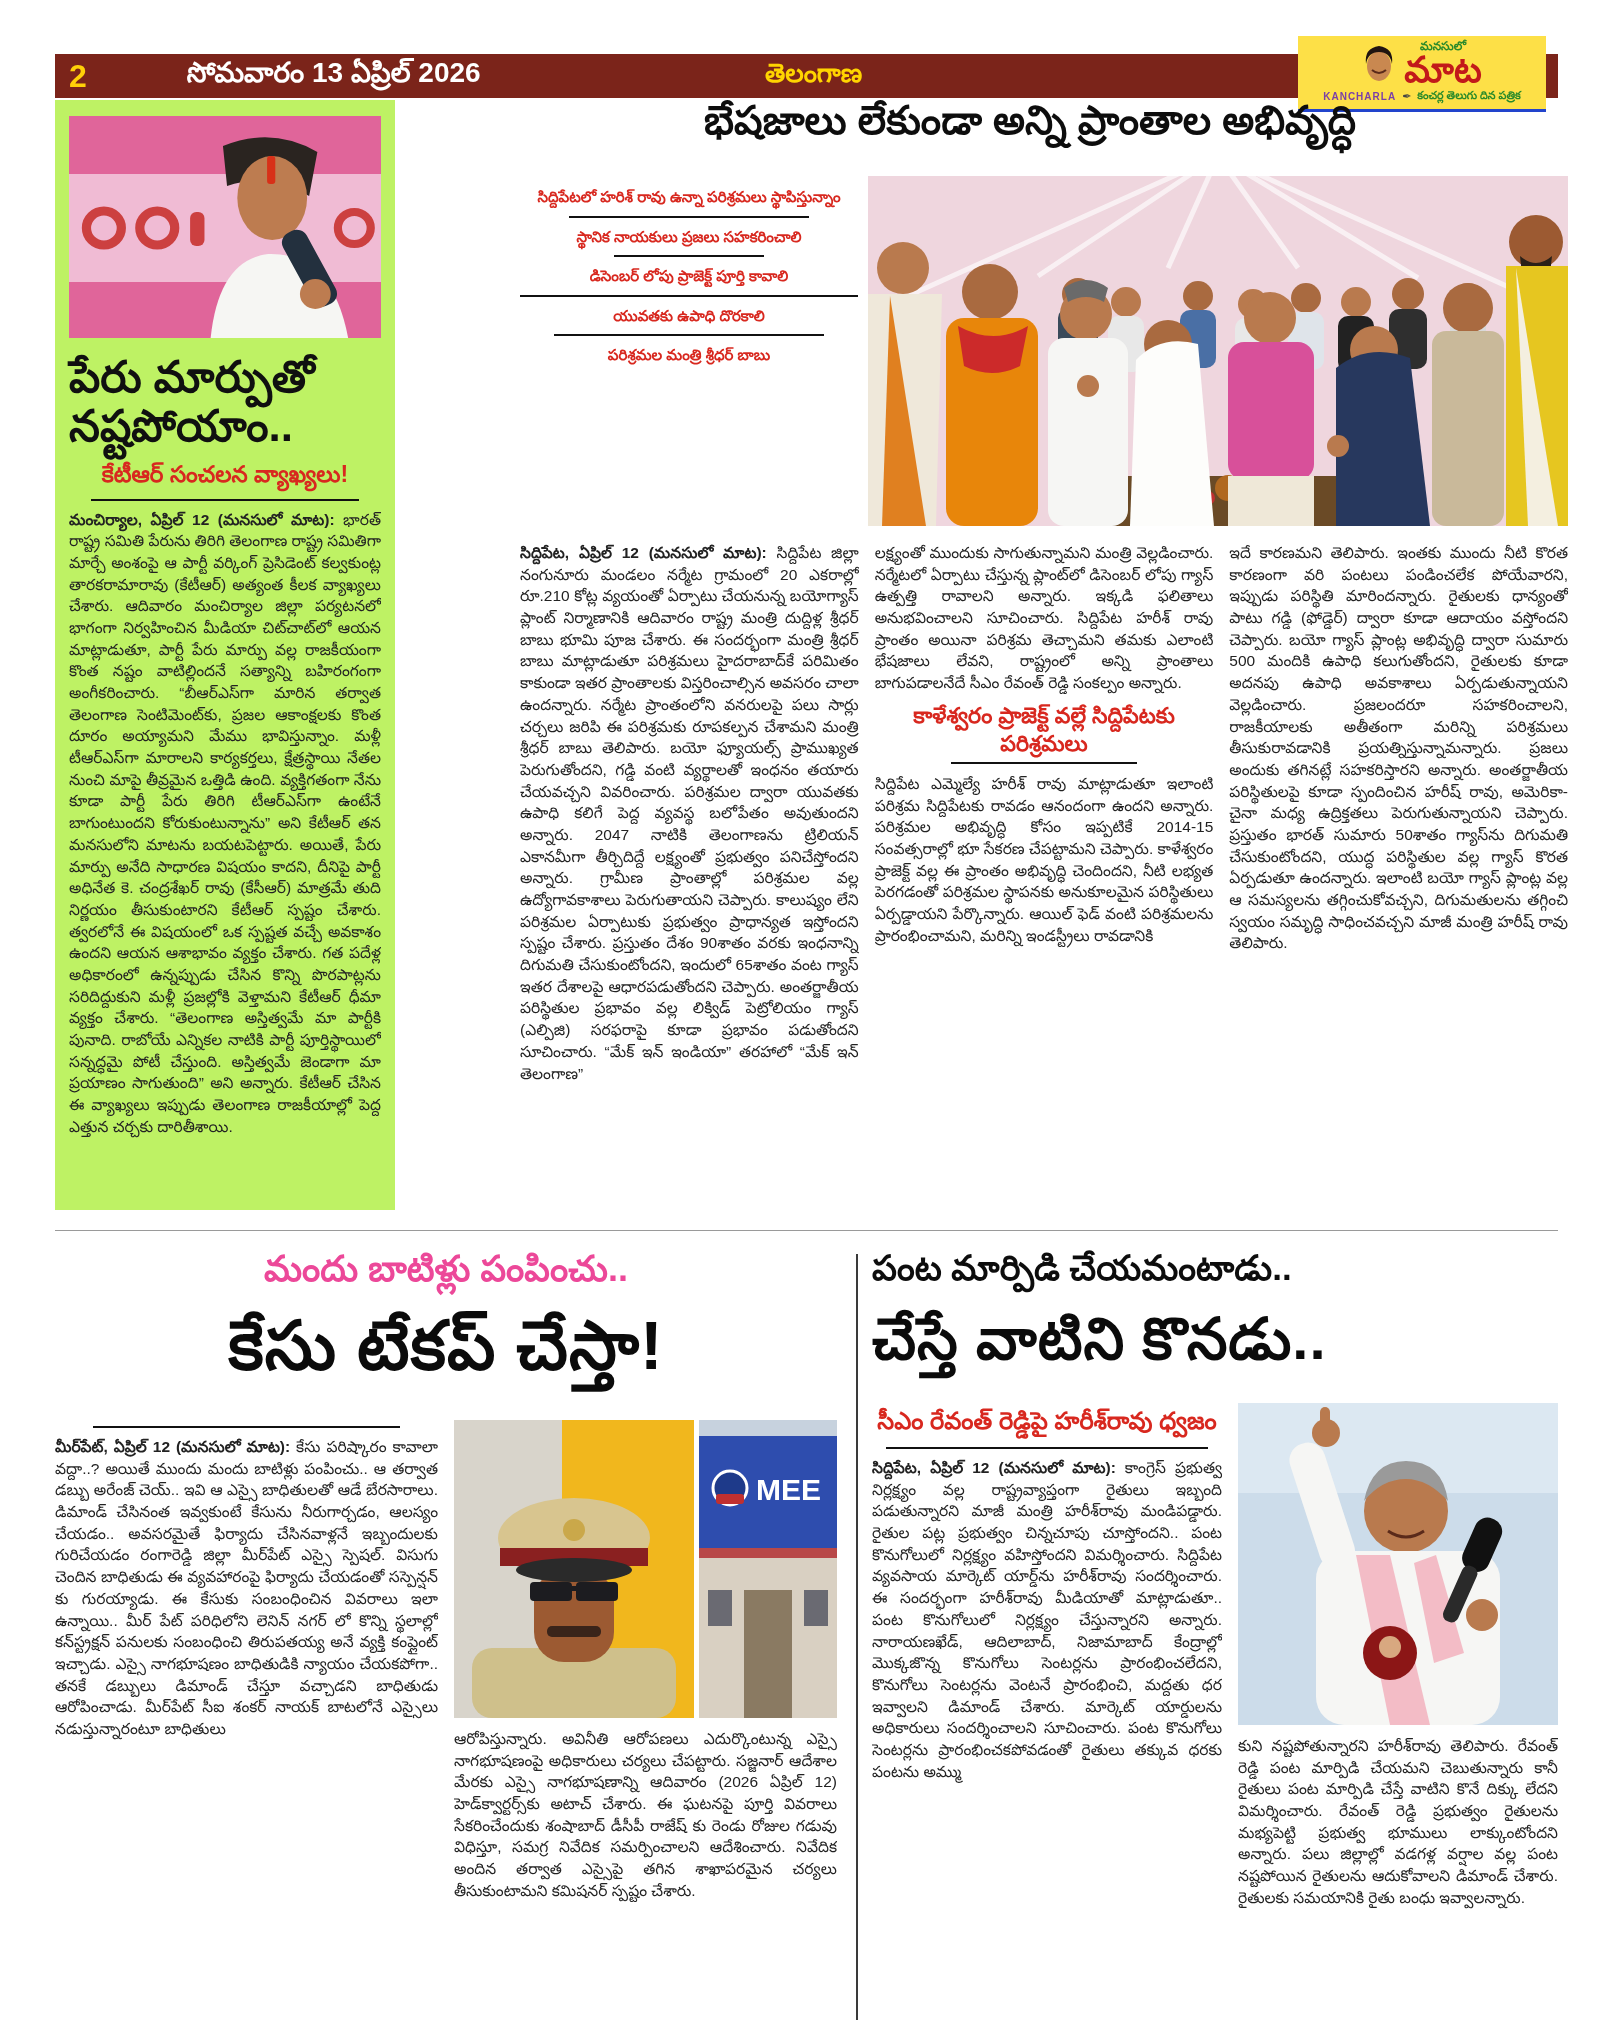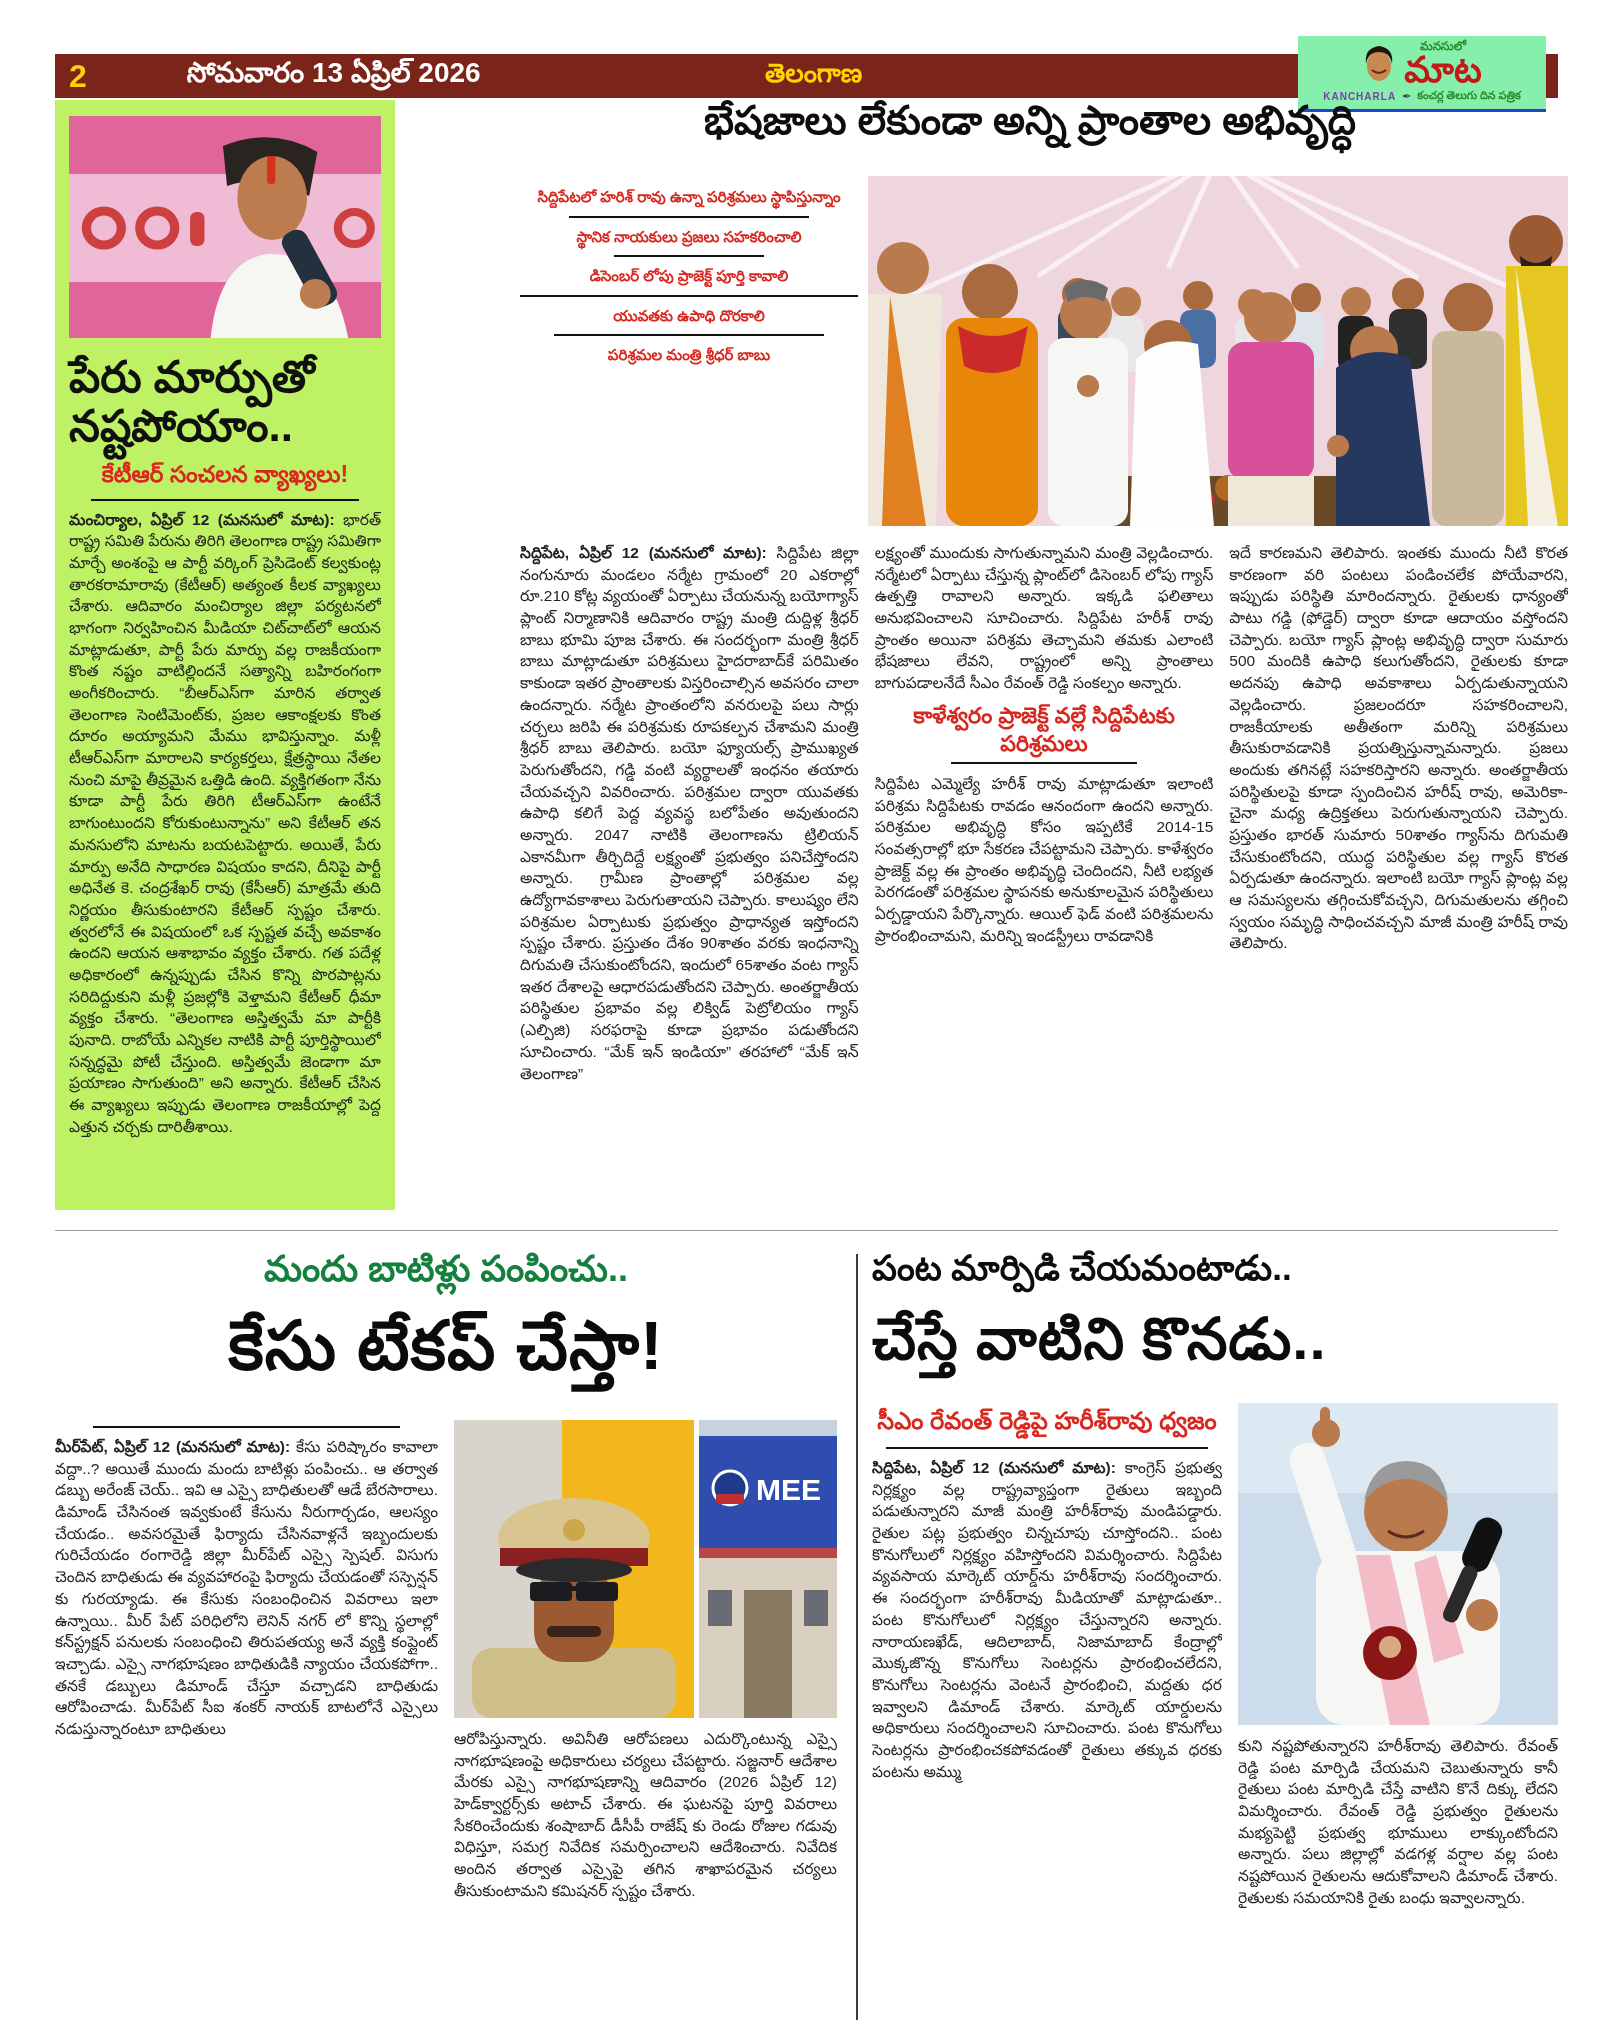--- a/index.html
+++ b/index.html
@@ -12,21 +12,21 @@
   
   .topbar {
     position: absolute; left: 55px; top: 54px; width: 1503px; height: 44px;
     background: #7b241a; display: flex; align-items: center;
   }
   .pagenum { color:#ffd008; font-size: 32px; font-weight: bold; margin-left: 14px; }
   .date { color:#ffffff; font-size: 28px; font-weight: bold; margin-left: 100px; }
   .section { position: absolute; left: 710px; color: #ffd400; font-size: 26px; font-weight: bold; }
   .logo-card {
     position: absolute; right: 12px; top: -18px; width: 248px; height: 76px;
-    background: #86efac; border-bottom: 3px solid #2244cc;
+    background: #fde047; border-bottom: 3px solid #2244cc;
     display: flex; flex-direction: column; justify-content: center; padding: 3px 0;
   }
   .logo-top { display: flex; align-items: center; justify-content: center; gap: 8px; }
   .logo-brand-block { text-align: center; line-height: 0.95; }
   .logo-brand-top { color: #2a8a2a; font-size: 12px; font-weight: bold; display: block; }
   .logo-brand { color: #c21a1a; font-size: 36px; font-weight: bold; display: block; }
   .logo-bottom { display: flex; align-items: center; justify-content: center; gap: 6px; margin-top: 2px; text-align: center; }
   .logo-publisher { color: #7a3fa8; font-size: 10px; font-weight: bold; letter-spacing: 1px; }
   .logo-pen { color: #444; font-size: 11px; }
   .logo-tagline { color: #2a8a2a; font-size: 11px; font-weight: bold; }
@@ -54,21 +54,21 @@
   .main-photo { position: absolute; left: 868px; top: 176px; width: 700px; height: 350px; }
   .main-cols { position: absolute; left: 520px; top: 542px; width: 1048px; height: 666px; display: flex; gap: 16px; }
   .main-col { flex: 1; overflow: hidden; }
   .mid-sub { font-size: 22px; line-height: 1.3; margin-top: 8px; }
   .mid-rule { height: 2px; background: #111; width: 55%; margin: 3px auto 9px auto; }
   
   .hdiv { position: absolute; left: 55px; top: 1230px; width: 1503px; height: 1px; background: #9a9a9a; }
   .vdiv { position: absolute; left: 856px; top: 1254px; width: 2px; height: 766px; background: #3a3a3a; }
   
   .bl { position: absolute; left: 55px; top: 1248px; width: 782px; }
-  .bl-kicker { text-align: center; font-size: 36px; font-weight: bold; color: #15803d; }
+  .bl-kicker { text-align: center; font-size: 36px; font-weight: bold; color: #ec4899; }
   .bl-headline { text-align: center; font-size: 68px; font-weight: bold; letter-spacing: 1px; color: #0b0b0b; margin-top: 8px; }
   .bl-row { display: flex; gap: 16px; margin-top: 18px; }
   .bl-col1 { width: 383px; }
   .bl-col2 { width: 383px; }
   .bl-sub { font-size: 26px; margin-top: 2px; }
   .bl-col1 .body-text { height: 540px; overflow: hidden; }
   .bl-photo { width: 383px; height: 298px; display: block; }
   .bl-col2 .body-text { height: 300px; overflow: hidden; margin-top: 10px; }
   
   .br { position: absolute; left: 872px; top: 1248px; width: 686px; }

